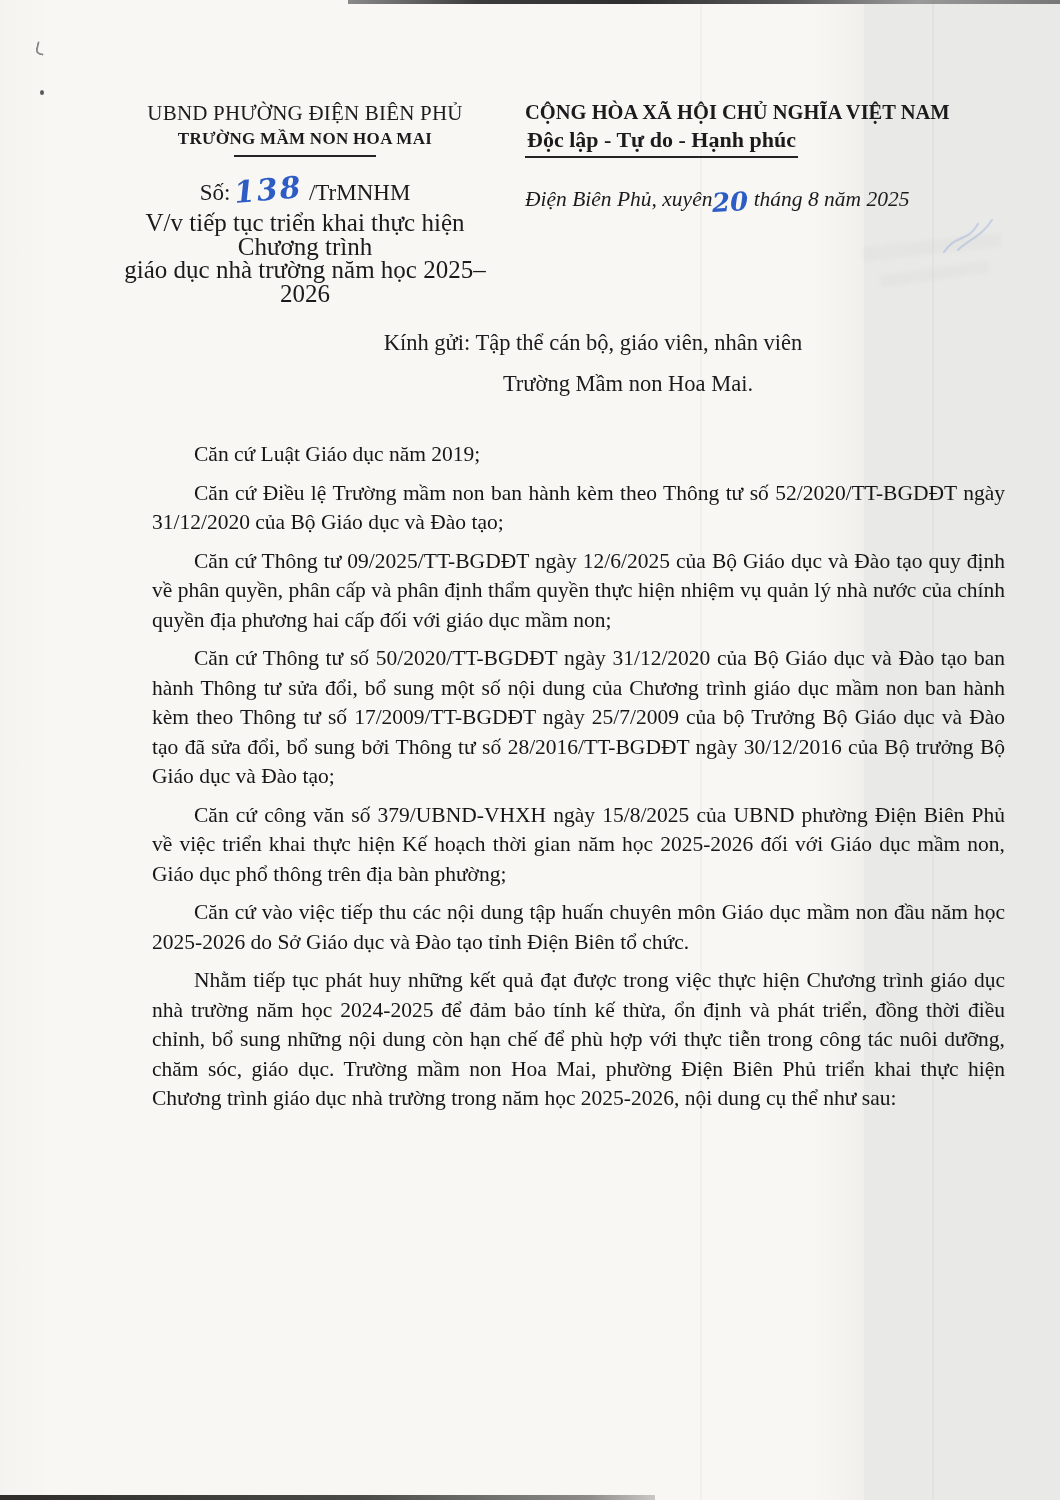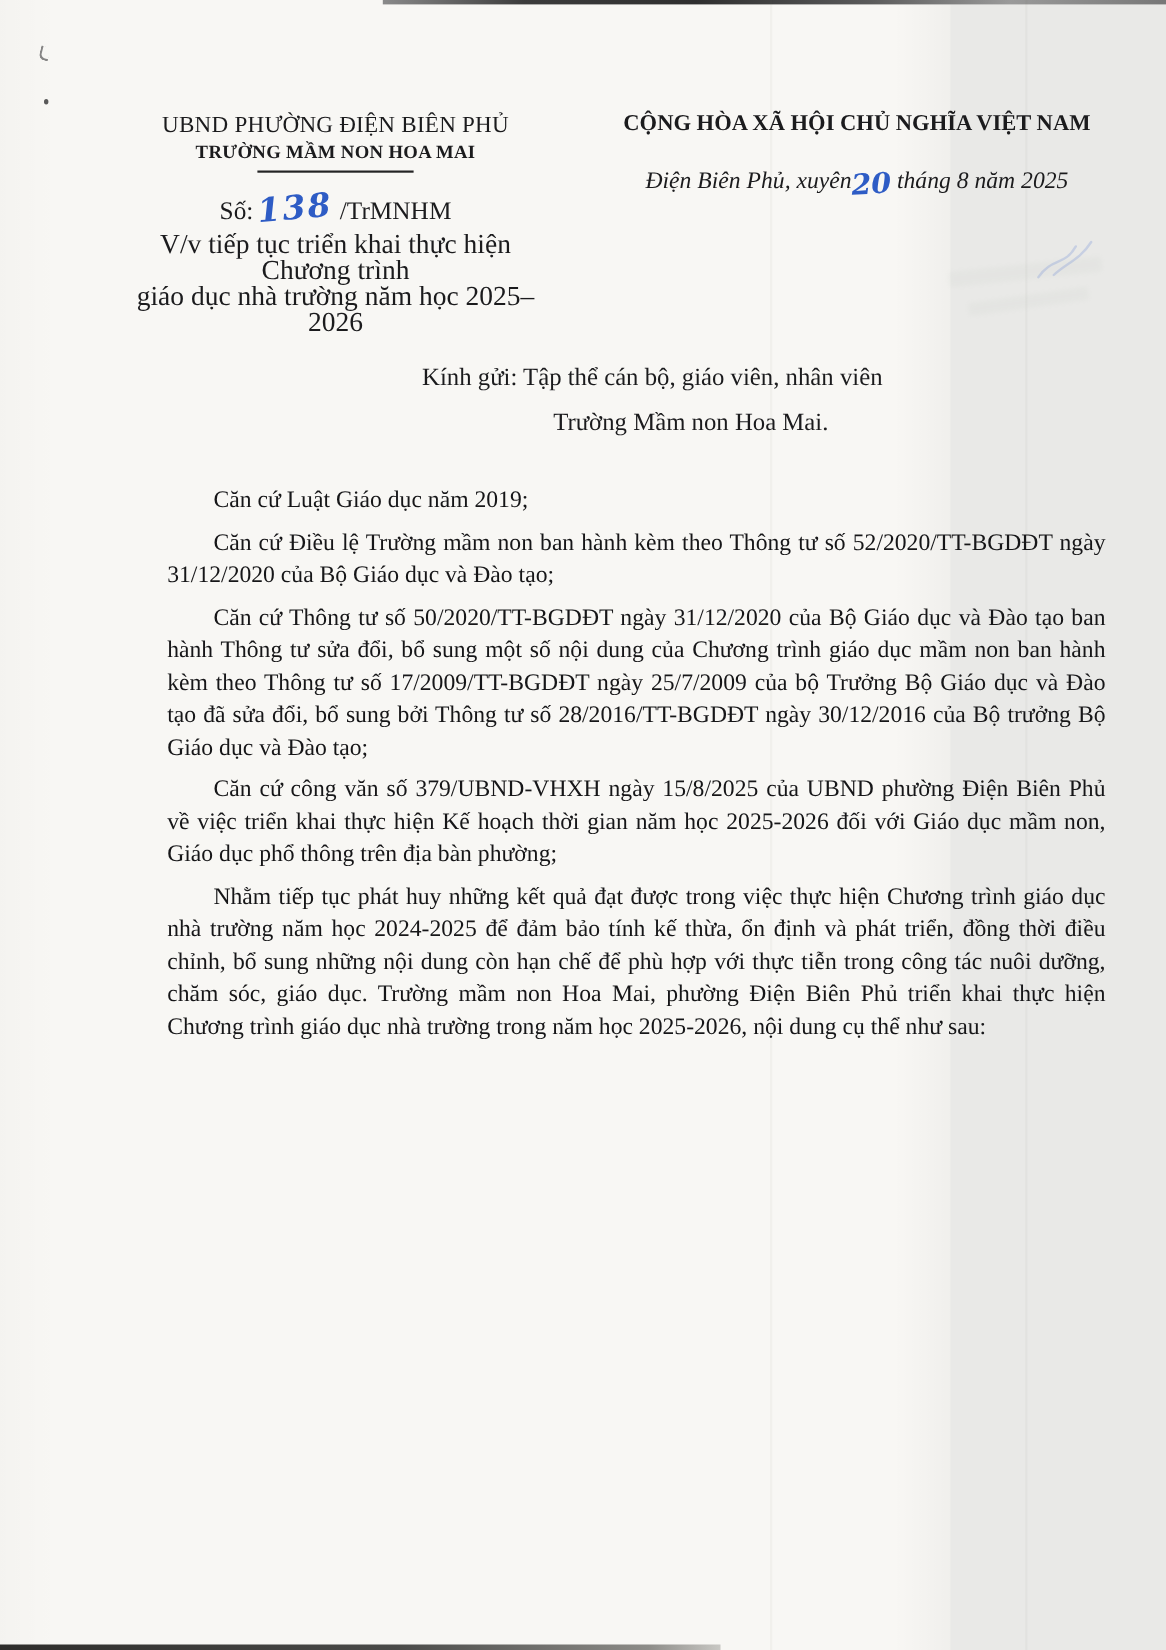--- a/index.html
+++ b/index.html
@@ -38,21 +38,21 @@
   .hdr-left .org-name{font-size:17px;font-weight:bold;letter-spacing:.3px;margin-top:3px;white-space:nowrap;}
   .hdr-left .rule{width:142px;height:2px;background:#242424;margin:6px auto 0;}
   .doc-number{font-size:23px;margin-top:15px;white-space:nowrap;}
   .hand{
     color:#2e5cc5;font-style:italic;font-weight:bold;
     font-family:"DejaVu Serif", serif;
   }
   .doc-number .hand{font-size:30px;display:inline-block;transform:rotate(-5deg);margin:0 6px 0 4px;letter-spacing:2px;}
   .subject{font-size:25px;line-height:23.5px;margin-top:4px;}
 
-  .hdr-right{position:absolute;left:539px;top:101px;width:480px;text-align:center;}
+  .hdr-right{position:absolute;left:525px;top:101px;width:480px;text-align:left;}
   .hdr-right .motto1{font-size:20.5px;font-weight:bold;white-space:nowrap;}
   .hdr-right .motto2{font-size:22px;font-weight:bold;display:inline-block;
     border-bottom:2px solid #242424;padding:0 2px 3px;margin-top:3px;white-space:nowrap;}
   .hdr-right .place-date{font-size:21.5px;font-style:italic;margin-top:24px;white-space:nowrap;}
   .place-date .hand{font-size:26px;display:inline-block;transform:rotate(-3deg);position:relative;top:5px;margin-right:5px;}
 
   
   .salutation{position:absolute;left:353px;top:322px;width:480px;text-align:center;font-size:22.5px;line-height:41px;}
   .salutation .line2{transform:translateX(35px);font-family:Liberation Serif, serif;}
 
@@ -90,31 +90,34 @@
       <span>Số:</span><span class="hand">138</span><span>/TrMNHM</span>
     </div>
     <div class="subject">
       <div>V/v tiếp tục triển khai thực hiện Chương trình</div>
       <div>giáo dục nhà trường năm học 2025–2026</div>
     </div>
   </div>
 
   <div class="hdr-right">
     <div class="motto1">CỘNG HÒA XÃ HỘI CHỦ NGHĨA VIỆT NAM</div>
+    <div><span class="motto2">Độc lập - Tự do - Hạnh phúc</span></div>
     <div class="place-date">
       <span>Điện Biên Phủ, xuyên</span><span class="hand">20</span><span>tháng 8  năm 2025</span>
     </div>
   </div>
 
   <div class="salutation">
     <div>Kính gửi: Tập thể cán bộ, giáo viên, nhân viên</div>
     <div class="line2">Trường Mầm non Hoa Mai.</div>
   </div>
 
   <div class="body-text">
     <p>Căn cứ Luật Giáo dục năm 2019;</p>
     <p>Căn cứ Điều lệ Trường mầm non ban hành kèm theo Thông tư số 52/2020/TT-BGDĐT ngày 31/12/2020 của Bộ Giáo dục và Đào tạo;</p>
+    <p>Căn cứ Thông tư 09/2025/TT-BGDĐT ngày 12/6/2025 của Bộ Giáo dục và Đào tạo quy định về phân quyền, phân cấp và phân định thẩm quyền thực hiện nhiệm vụ quản lý nhà nước của chính quyền địa phương hai cấp đối với giáo dục mầm non;</p>
     <p>Căn cứ Thông tư số 50/2020/TT-BGDĐT ngày 31/12/2020 của Bộ Giáo dục và Đào tạo ban hành Thông tư sửa đổi, bổ sung một số nội dung của Chương trình giáo dục mầm non ban hành kèm theo Thông tư số 17/2009/TT-BGDĐT ngày 25/7/2009 của bộ Trưởng Bộ Giáo dục và Đào tạo đã sửa đổi, bổ sung bởi Thông tư số 28/2016/TT-BGDĐT ngày 30/12/2016 của Bộ trưởng Bộ Giáo dục và Đào tạo;</p>
     <p>Căn cứ công văn số 379/UBND-VHXH ngày 15/8/2025 của UBND phường Điện Biên Phủ về việc triển khai thực hiện Kế hoạch thời gian năm học 2025-2026 đối với Giáo dục mầm non, Giáo dục phổ thông trên địa bàn phường;</p>
+    <p>Căn cứ vào việc tiếp thu các nội dung tập huấn chuyên môn Giáo dục mầm non đầu năm học 2025-2026 do Sở Giáo dục và Đào tạo tỉnh Điện Biên tổ chức.</p>
     <p>Nhằm tiếp tục phát huy những kết quả đạt được trong việc thực hiện Chương trình giáo dục nhà trường năm học 2024-2025 để đảm bảo tính kế thừa, ổn định và phát triển, đồng thời điều chỉnh, bổ sung những nội dung còn hạn chế để phù hợp với thực tiễn trong công tác nuôi dưỡng, chăm sóc, giáo dục. Trường mầm non Hoa Mai, phường Điện Biên Phủ triển khai thực hiện Chương trình giáo dục nhà trường trong năm học 2025-2026, nội dung cụ thể như sau:</p>
   </div>
 
 </div>
 
 </body></html>

